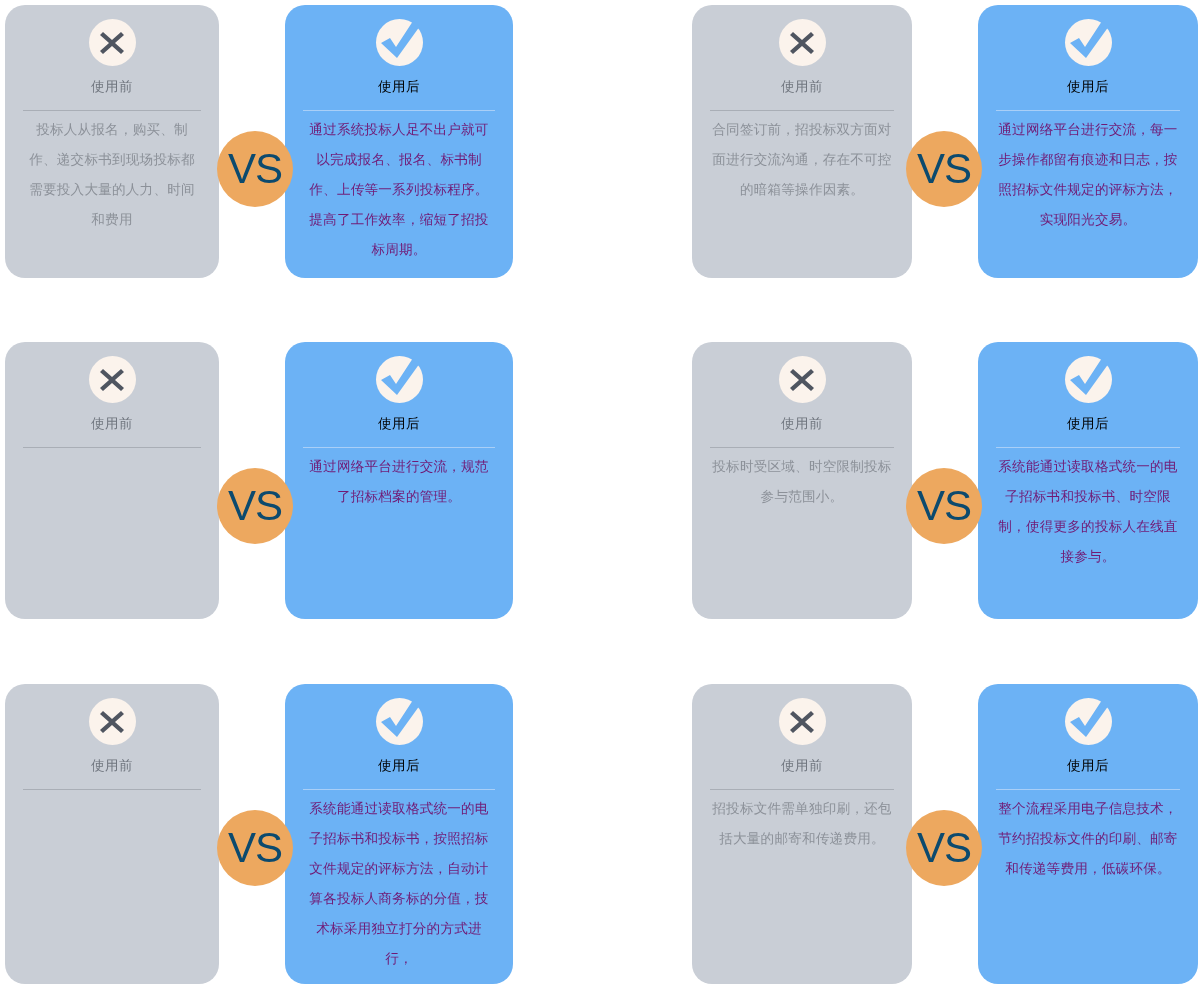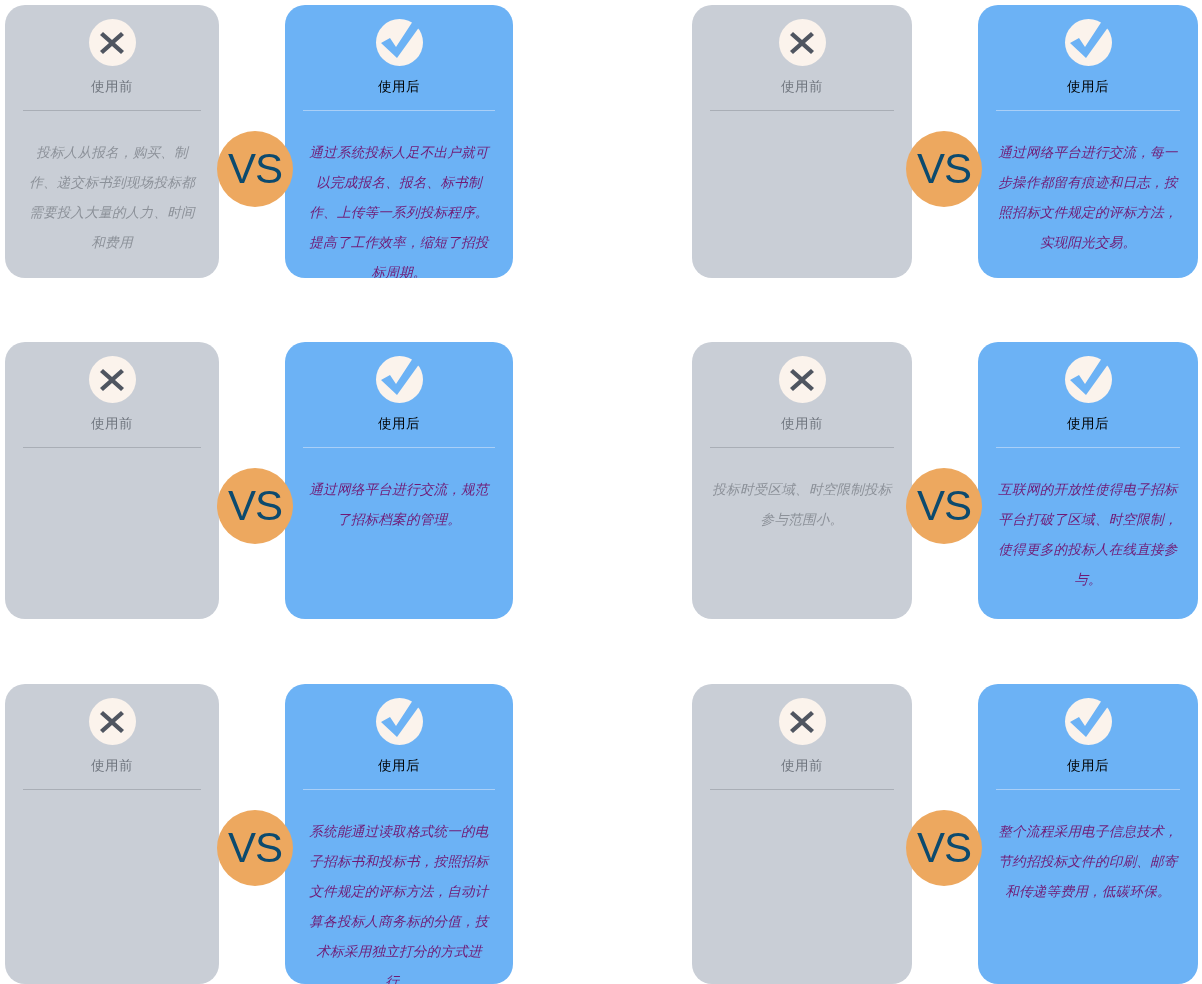--- a/index.html
+++ b/index.html
@@ -69,24 +69,23 @@
     display:block;
   }
   .before .divider{background:#a9aeb6;}
   .after  .divider{background:#a9cff7;}
 
   
   .card-body{
     text-align:center;
     font-size:13.6px;
     line-height:30px;
-    margin-top:27px;
+    margin-top:4px;
     letter-spacing:.2px;
     word-break:break-all;
-    font-style:italic;
   }
   .before .card-body{color:#8c9199;}
   .after  .card-body{color:#701a75;}
 
   
   .vs-badge{
     position:absolute;
     width:76px;height:76px;
     border-radius:50%;
     background:#eda85f;
@@ -135,20 +134,21 @@
 
   <div class="group g-right row1 h273">
     <div class="card before h273">
       <div class="icon-badge">
         <svg width="30" height="30" viewBox="0 0 30 30" aria-hidden="true">
           <path d="M6 4 L15 12 L24 4 L27 7 L18 15 L27 23 L24 26 L15 18 L6 26 L3 23 L12 15 L3 7 Z" fill="#4f5560"></path>
         </svg>
       </div>
       <div class="card-heading">使用前</div>
       <div class="divider"></div>
+      <div class="card-body">合同签订前，招投标双方面对面进行交流沟通，存在不可控的暗箱等操作因素。</div>
     </div>
     <div class="card after h273">
       <div class="icon-badge">
         <svg width="44" height="40" viewBox="0 0 44 40" aria-hidden="true">
           <path d="M4 20 L13 15 L19 24 L36 -2 L43 3 L20 35 Z" fill="#6cb2f5"></path>
         </svg>
       </div>
       <div class="card-heading">使用后</div>
       <div class="divider"></div>
       <div class="card-body">通过网络平台进行交流，每一步操作都留有痕迹和日志，按照招标文件规定的评标方法，实现阳光交易。</div>
@@ -191,21 +191,21 @@
       <div class="card-body">投标时受区域、时空限制投标参与范围小。</div>
     </div>
     <div class="card after h277">
       <div class="icon-badge">
         <svg width="44" height="40" viewBox="0 0 44 40" aria-hidden="true">
           <path d="M4 20 L13 15 L19 24 L36 -2 L43 3 L20 35 Z" fill="#6cb2f5"></path>
         </svg>
       </div>
       <div class="card-heading">使用后</div>
       <div class="divider"></div>
-      <div class="card-body">互联网的开放性使得电子招标平台打破了区域、时空限制，使得更多的投标人在线直接参与。</div>
+      <div class="card-body">系统能通过读取格式统一的电子招标书和投标书、时空限制，使得更多的投标人在线直接参与。</div>
     </div>
     <div class="vs-badge vs-r2">VS</div>
   </div>
 
   <div class="group g-left row3 h300">
     <div class="card before h300">
       <div class="icon-badge">
         <svg width="30" height="30" viewBox="0 0 30 30" aria-hidden="true">
           <path d="M6 4 L15 12 L24 4 L27 7 L18 15 L27 23 L24 26 L15 18 L6 26 L3 23 L12 15 L3 7 Z" fill="#4f5560"></path>
         </svg>
@@ -228,20 +228,21 @@
 
   <div class="group g-right row3 h300">
     <div class="card before h300">
       <div class="icon-badge">
         <svg width="30" height="30" viewBox="0 0 30 30" aria-hidden="true">
           <path d="M6 4 L15 12 L24 4 L27 7 L18 15 L27 23 L24 26 L15 18 L6 26 L3 23 L12 15 L3 7 Z" fill="#4f5560"></path>
         </svg>
       </div>
       <div class="card-heading">使用前</div>
       <div class="divider"></div>
+      <div class="card-body">招投标文件需单独印刷，还包括大量的邮寄和传递费用。</div>
     </div>
     <div class="card after h300">
       <div class="icon-badge">
         <svg width="44" height="40" viewBox="0 0 44 40" aria-hidden="true">
           <path d="M4 20 L13 15 L19 24 L36 -2 L43 3 L20 35 Z" fill="#6cb2f5"></path>
         </svg>
       </div>
       <div class="card-heading">使用后</div>
       <div class="divider"></div>
       <div class="card-body">整个流程采用电子信息技术，节约招投标文件的印刷、邮寄和传递等费用，低碳环保。</div>

